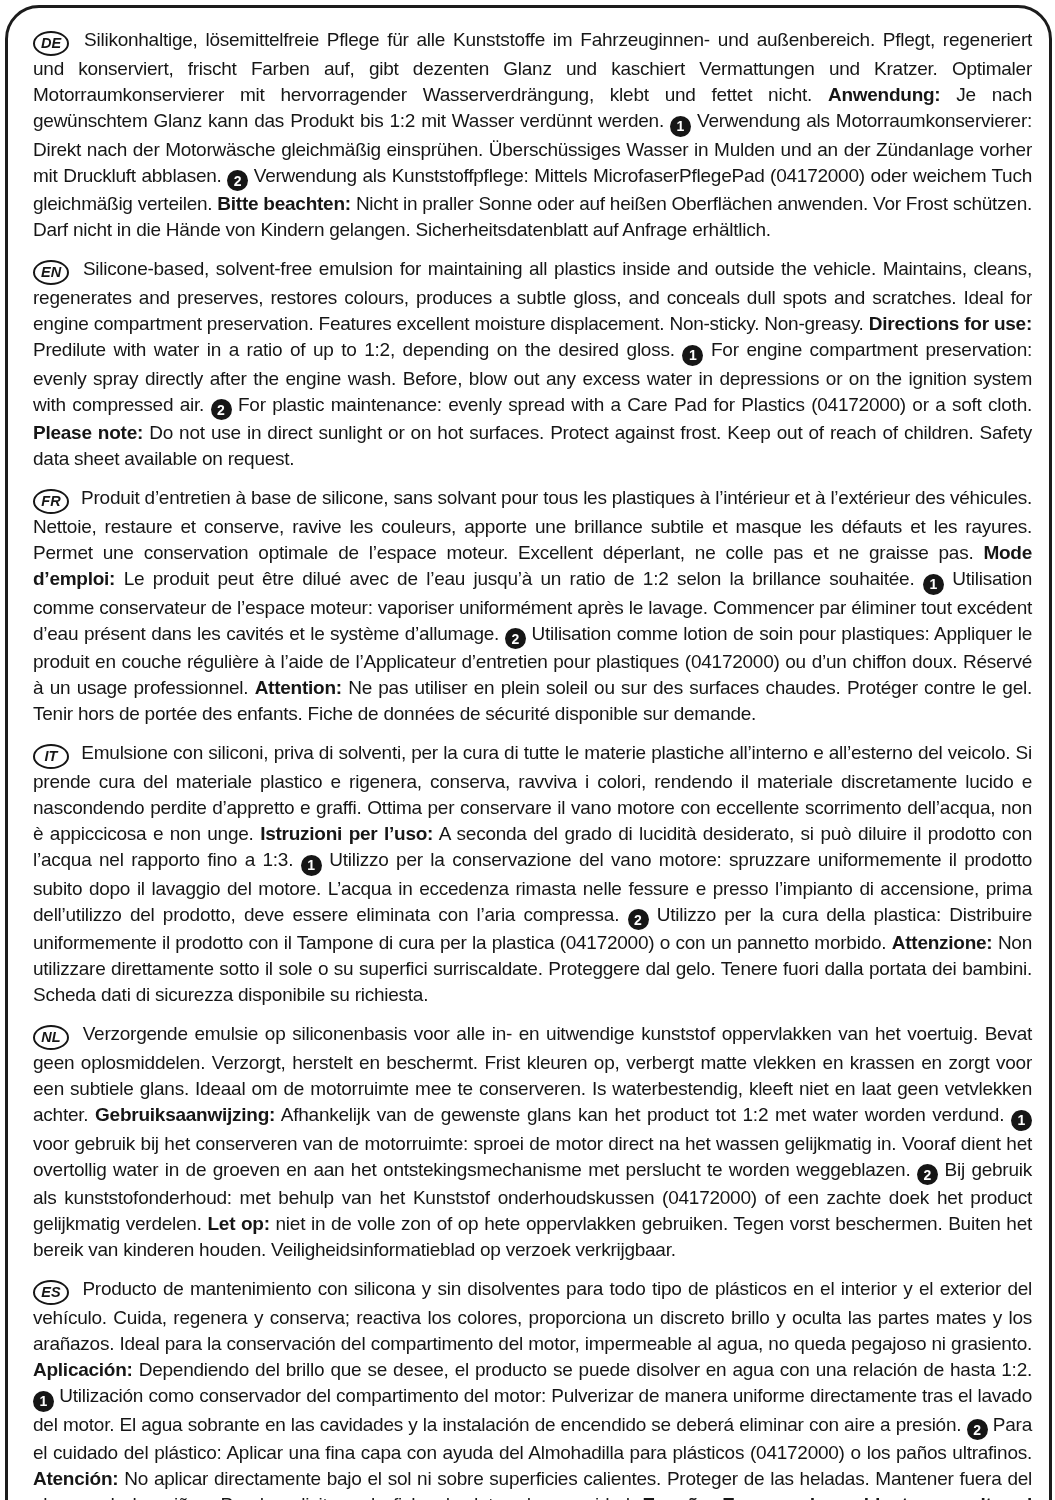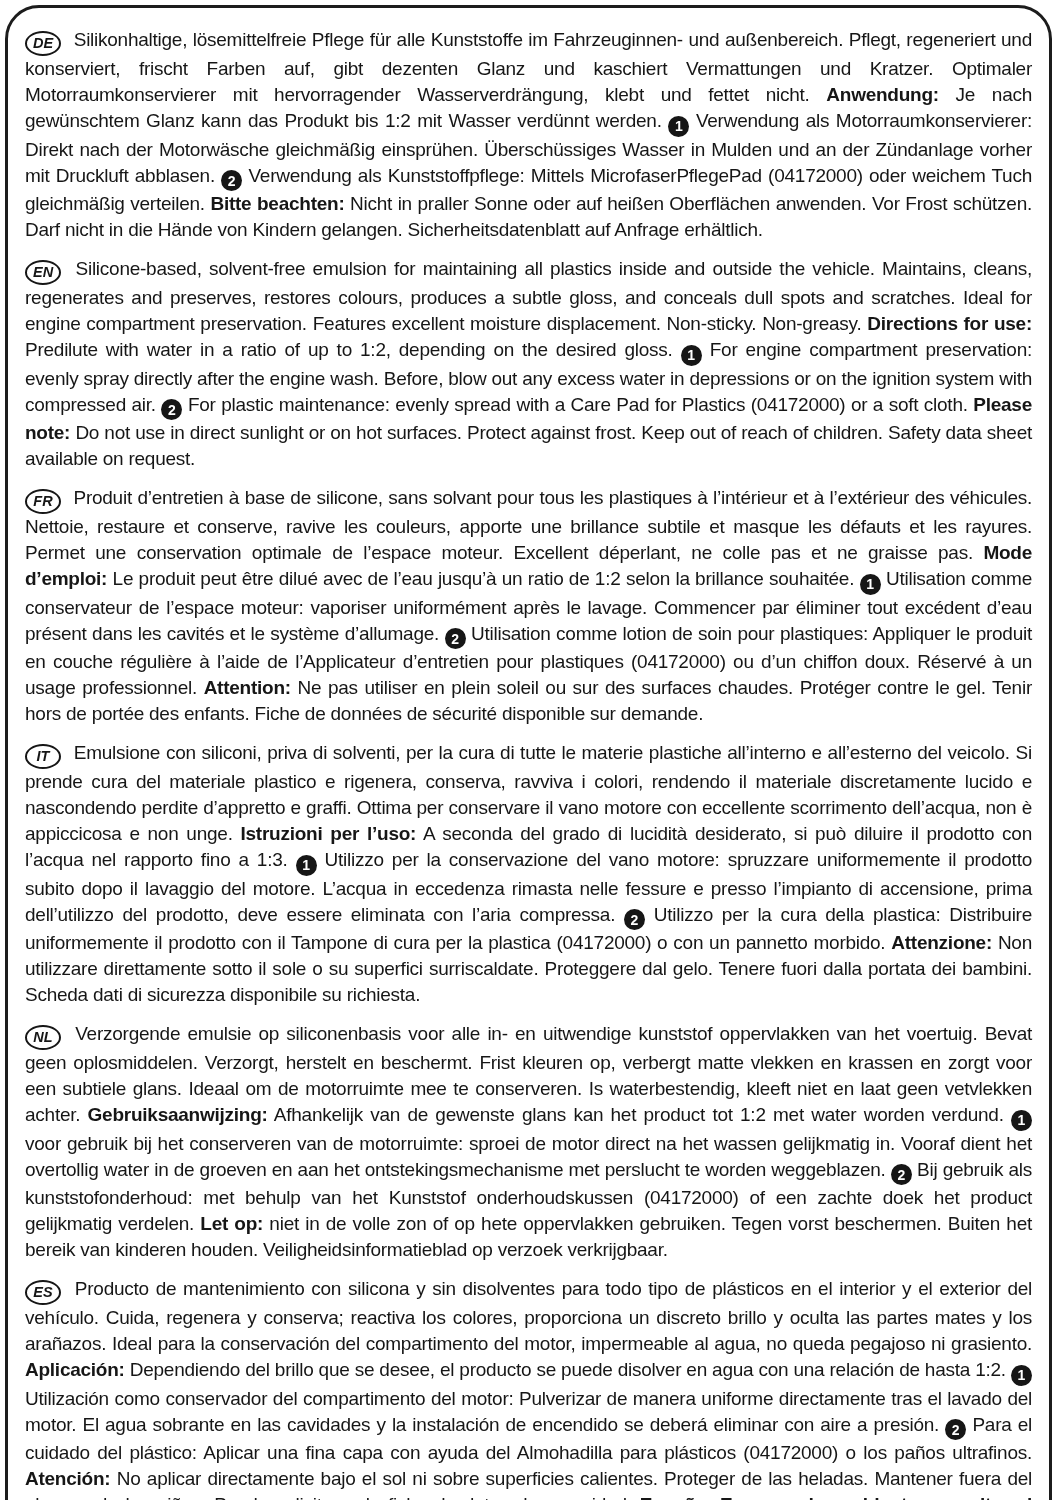--- a/index.html
+++ b/index.html
@@ -8,21 +8,21 @@
     background:#ffffff;color:#161616;
     font-family:"Liberation Sans", sans-serif;
     -webkit-font-smoothing:antialiased;
   }
   .label-border{
     position:absolute;left:5px;right:3px;top:5px;height:1560px;
     border:3px solid #1c1c1c;border-radius:34px;pointer-events:none;
   }
   .content{position:absolute;left:25px;right:23px;top:27px;}
   .para{
-    margin:0 0 13px 0;font-size:19px;line-height:26px;
+    margin:0 0 13px 8px;font-size:19px;line-height:26px;
     text-align:justify;letter-spacing:-0.25px;
   }
   .para b{font-weight:700;}
   .langbadge{
     display:inline-block;border:2.6px solid #161616;border-radius:50%;
     padding:0 6px;height:21px;line-height:20px;font-weight:700;font-style:italic;
     font-size:14.5px;margin-right:7px;vertical-align:-2px;letter-spacing:0;
     text-align:center;min-width:20px;
   }
   .numbadge{

